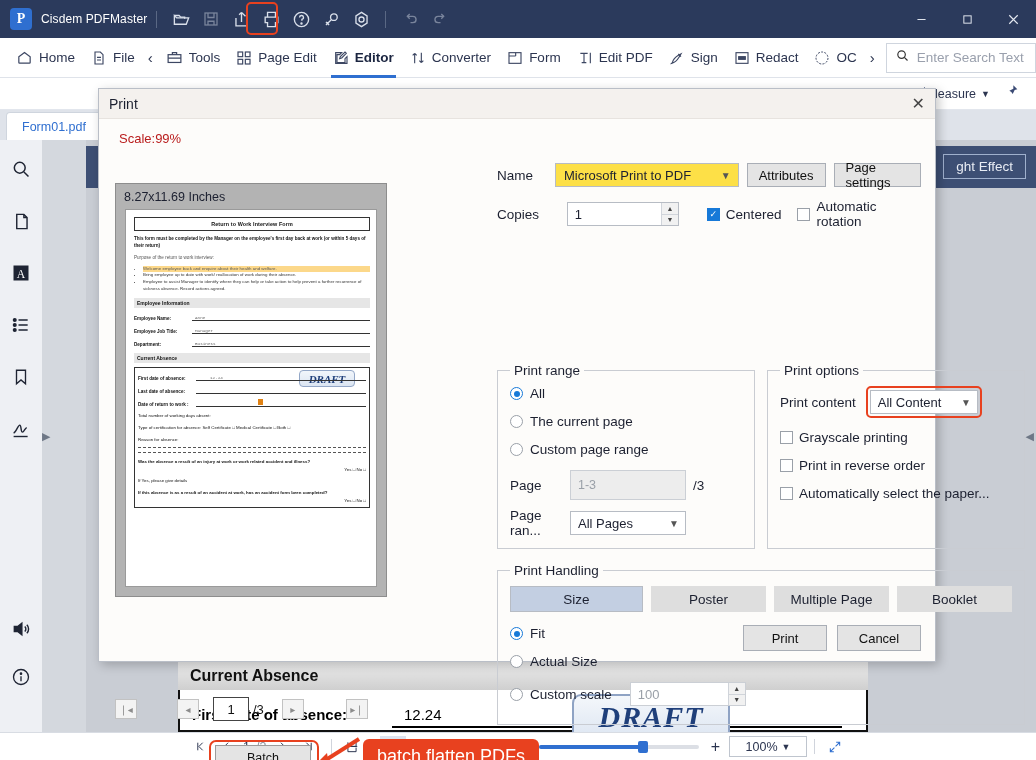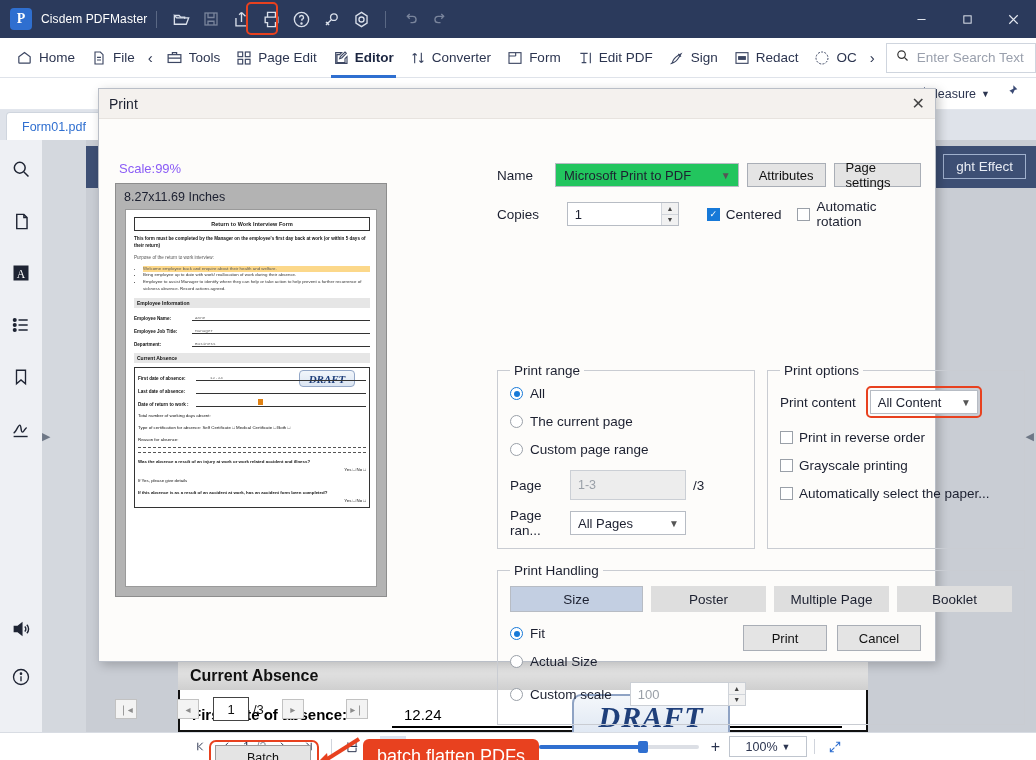--- a/index.html
+++ b/index.html
@@ -155,21 +155,21 @@
     background: #fdfcfa; border: 1px solid #b9bec7;
     box-shadow: 3px 3px 10px rgba(0,0,0,.22);
   }
   .dlg-title {
     height: 30px; background: #f4f1ee; display: flex; align-items: center;
     padding: 0 10px; font-size: 14px; color: #1c2030; border-bottom: 1px solid #e7e3df;
   }
   .dlg-close { margin-left: auto; font-size: 16px; color: #444; line-height: 1; }
   .dlg-body { position: relative; height: 543px; }
 
-  .scale-lbl { position: absolute; left: 20px; top: 12px; font-size: 13px; color: #8b5cf6; margin-top: 30px; }
+  .scale-lbl { position: absolute; left: 20px; top: 12px; font-size: 13px; color: #b91c1c; }
 
   
   .preview-frame {
     position: absolute; left: 16px; top: 64px; width: 272px; height: 414px;
     background: #b3b3b3; border: 1px solid #8d8d8d;
   }
   .preview-size { position: absolute; left: 8px; top: 6px; font-size: 12.5px; color: #1c2030; }
   .preview-page {
     position: absolute; left: 9px; top: 25px; width: 252px; height: 378px;
     background: #fff; border: 1px solid #9a9a9a; overflow: hidden;
@@ -230,21 +230,21 @@
     background: #e8411f; border-radius: 6px; display: flex; align-items: center;
     color: #fff; font-size: 18px;
   }
   .callout-arrow { position: absolute; left: 208px; top: 616px; }
 
   
   .rpanel { position: absolute; left: 398px; top: 44px; width: 424px; }
   .row { display: flex; align-items: center; margin-bottom: 12px; }
   .row .rl { width: 72px; font-size: 13.5px; color: #1c2030; }
   .sel {
-    width: 224px; height: 24px; border: 1px solid #b7bcc4; background: #22c55e;
+    width: 224px; height: 24px; border: 1px solid #b7bcc4; background: #fde047;
     display: flex; align-items: center; padding: 0 8px; font-size: 13px; color: #1c2030;
     position: relative;
   }
   .sel .cv { position: absolute; right: 7px; color: #555; font-size: 10px; }
   .btn {
     height: 24px; padding: 0 11px; border: 1px solid #a9aeb6; background: #e4e4e4;
     display: flex; align-items: center; justify-content: center; font-size: 13px; color: #111;
     margin-left: 8px;
   }
   .spin { width: 116px; height: 24px; border: 1px solid #b7bcc4; background: #fff; display: flex; align-items: center; }
@@ -832,25 +832,25 @@
           <span style="font-size:13.5px;color:#1c2030">Print content</span>
           <div class="sel-hl" style="margin-left:10px">
             <div class="sel-sm" style="width:108px">
               <span>All Content</span>
               <span class="cv">▼</span>
             </div>
           </div>
         </div>
         <div class="cb-row" style="margin-bottom:13px">
           <span class="cbx"></span>
-          <span class="lbl">Print in reverse order</span>
+          <span class="lbl">Grayscale printing</span>
         </div>
         <div class="cb-row" style="margin-bottom:13px">
           <span class="cbx"></span>
-          <span class="lbl">Grayscale printing</span>
+          <span class="lbl">Print in reverse order</span>
         </div>
         <div class="cb-row">
           <span class="cbx"></span>
           <span class="lbl">Automatically  select  the  paper...</span>
         </div>
       </fieldset>
 
       <fieldset class="grp-hand">
         <legend>Print Handling</legend>
         <div class="tabs-h">

